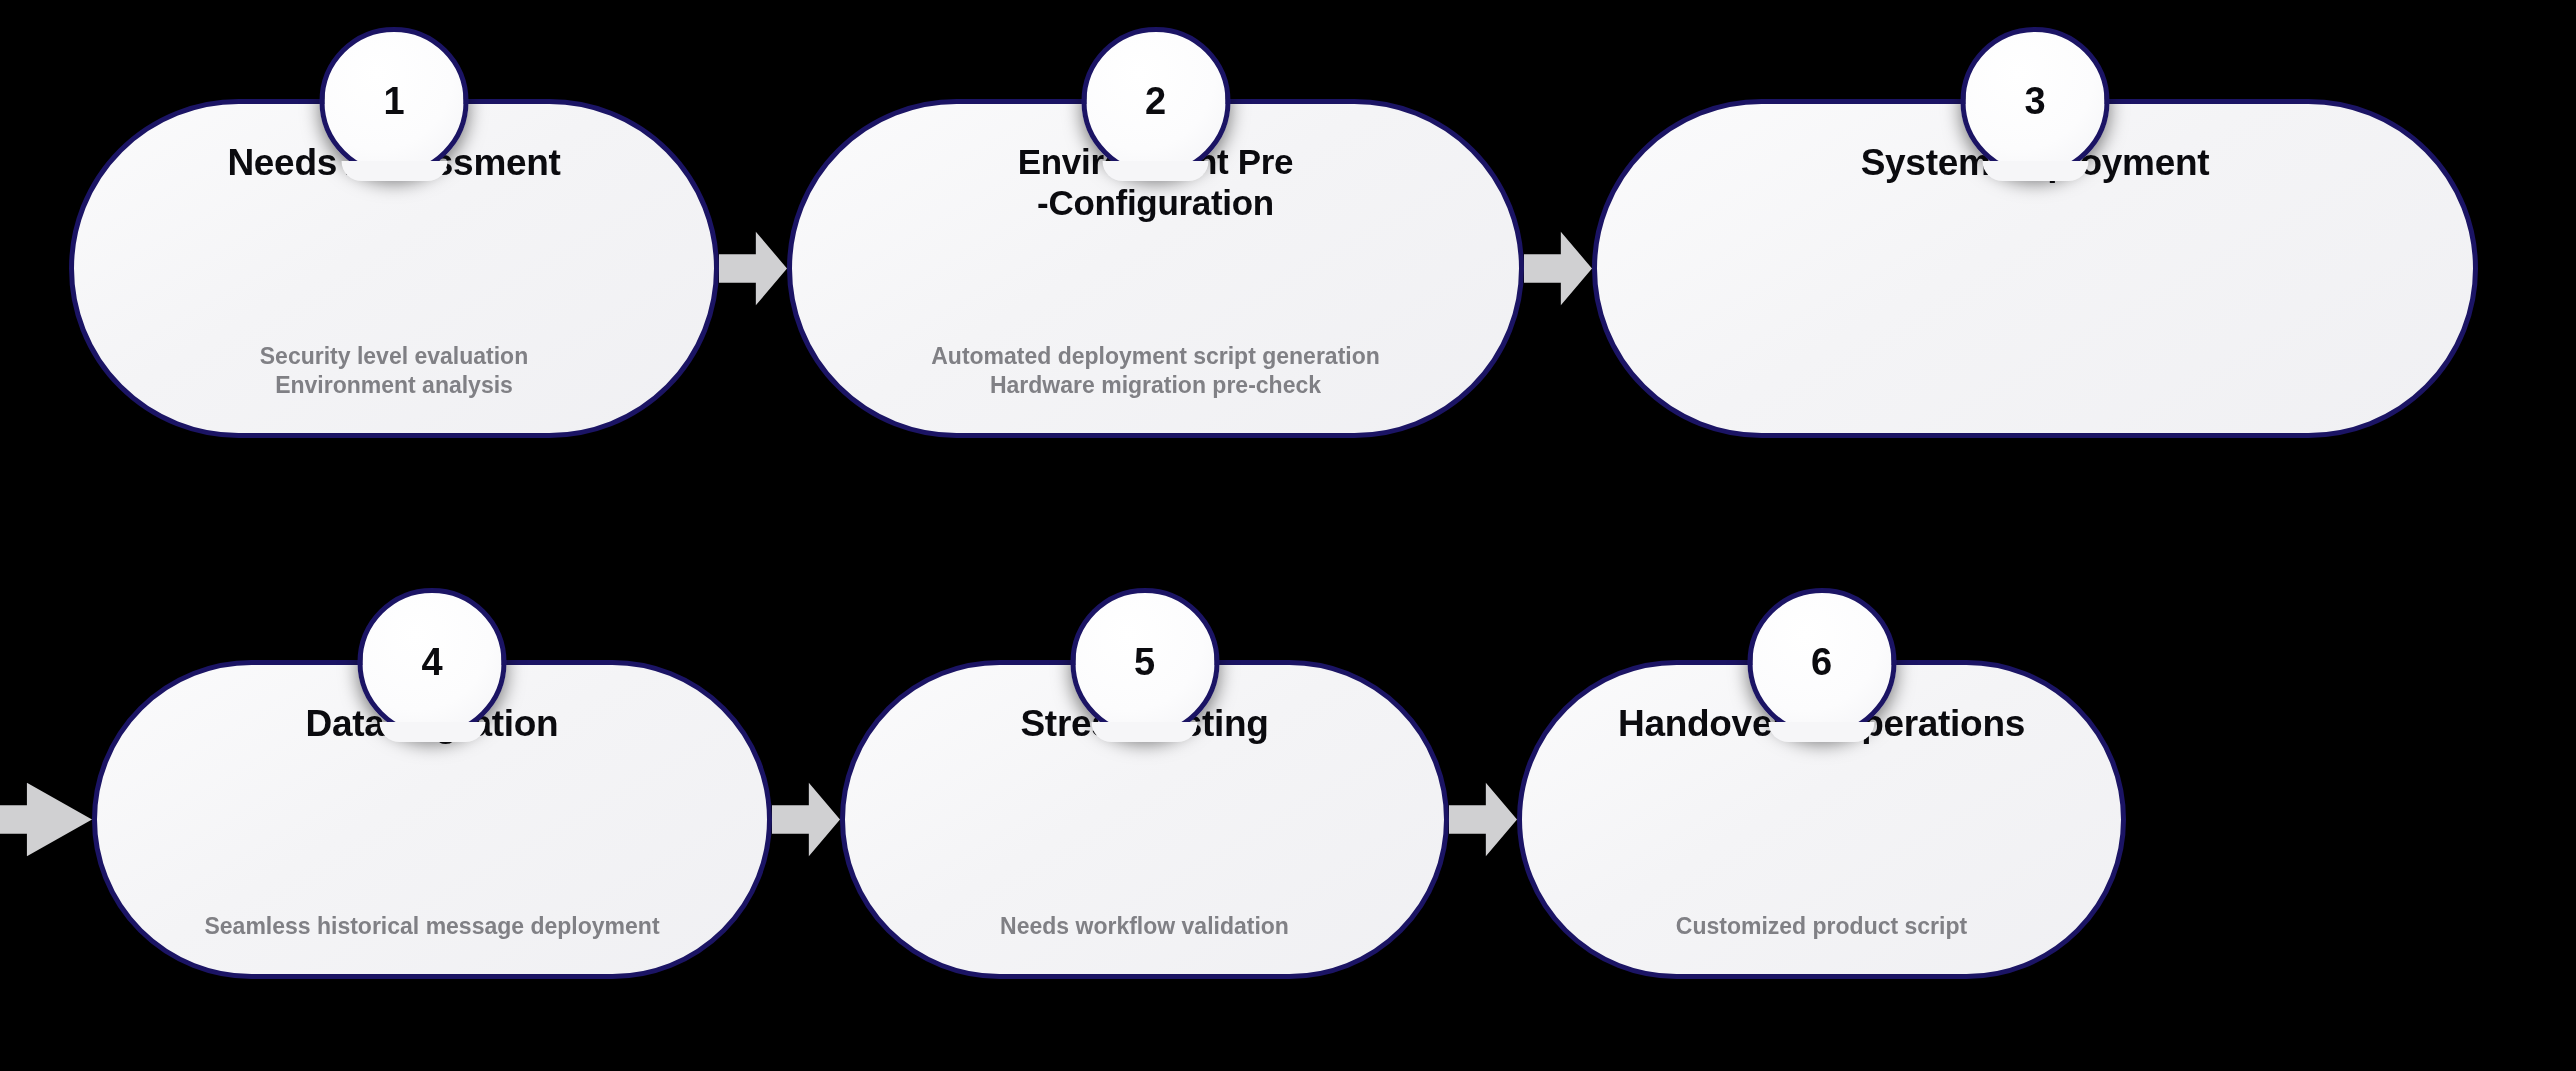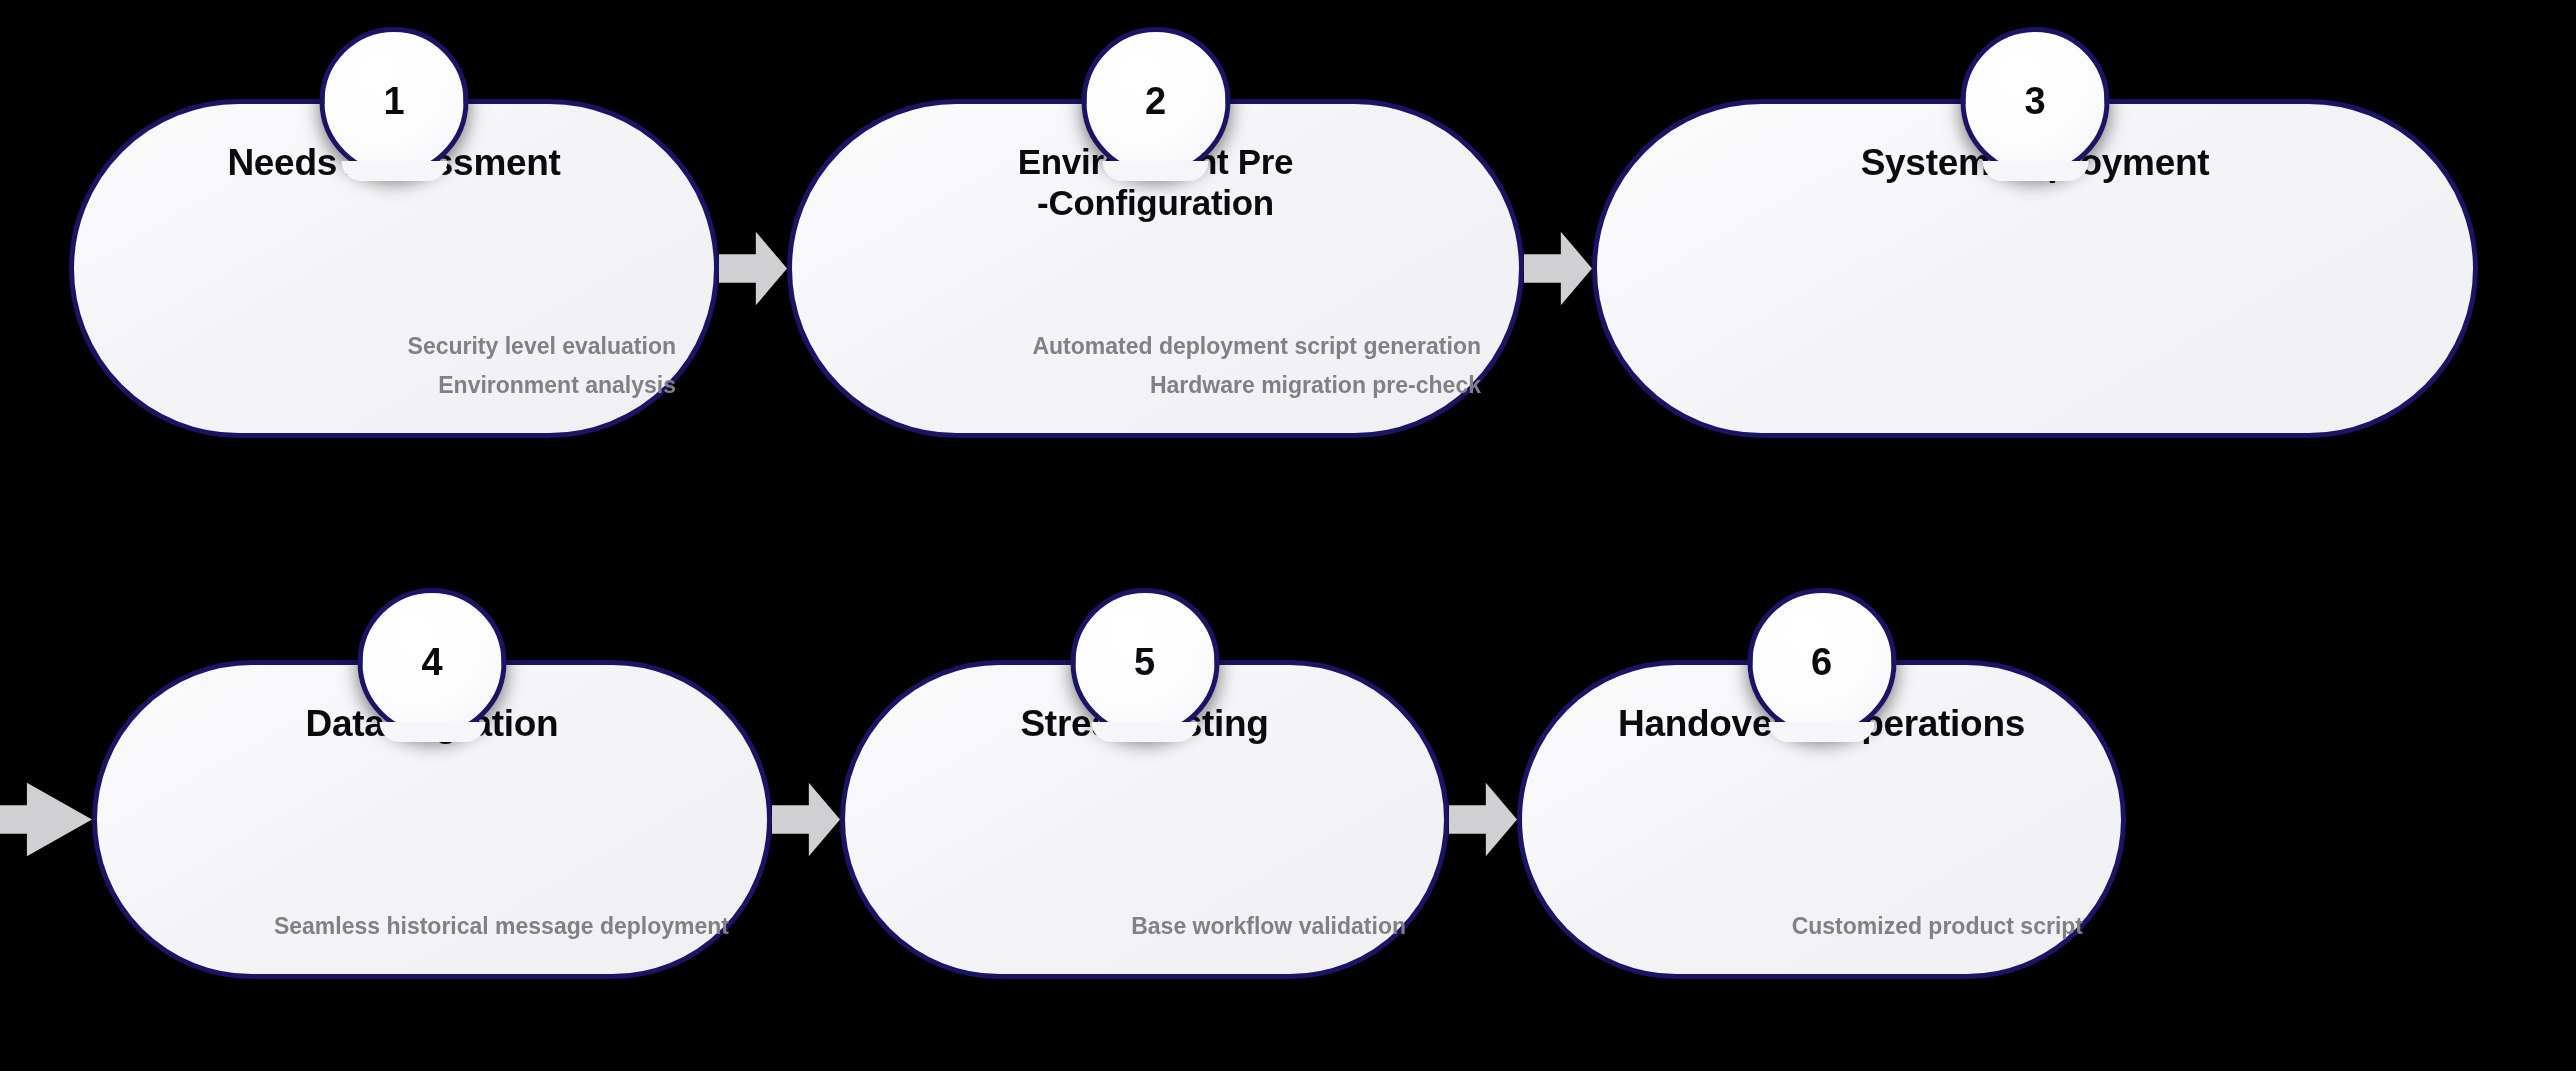--- a/index.html
+++ b/index.html
@@ -58,22 +58,21 @@
     letter-spacing: -0.3px;
     margin: 0;
     white-space: pre-line;
   }
 
   .step-desc-wrap {
     margin-top: auto;
     width: 100%;
     display: flex;
     flex-direction: column;
-    align-items: flex-end;
-    gap: 10px;
+    align-items: center;
   }
 
   .step-desc {
     color: #808085;
     font-weight: 700;
     font-size: 23px;
     line-height: 1.25;
     margin: 0;
     white-space: nowrap;
   }
@@ -211,21 +210,21 @@
         <polygon points="0,40 52,40 52,8 96,60 52,112 52,80 0,80" fill="#d0d0d2"></polygon>
       </svg>
     </div>
 
     <div class="step card-5">
       <div class="step-badge">
         <span>5</span>
       </div>
       <h2 class="step-title">Stress Testing</h2>
       <div class="step-desc-wrap">
-        <p class="step-desc">Base workflow validation</p>
+        <p class="step-desc">Needs workflow validation</p>
       </div>
     </div>
 
     <div class="arrow">
       <svg viewBox="0 0 96 120" preserveAspectRatio="none">
         <polygon points="0,40 52,40 52,8 96,60 52,112 52,80 0,80" fill="#d0d0d2"></polygon>
       </svg>
     </div>
 
     <div class="step card-6">

